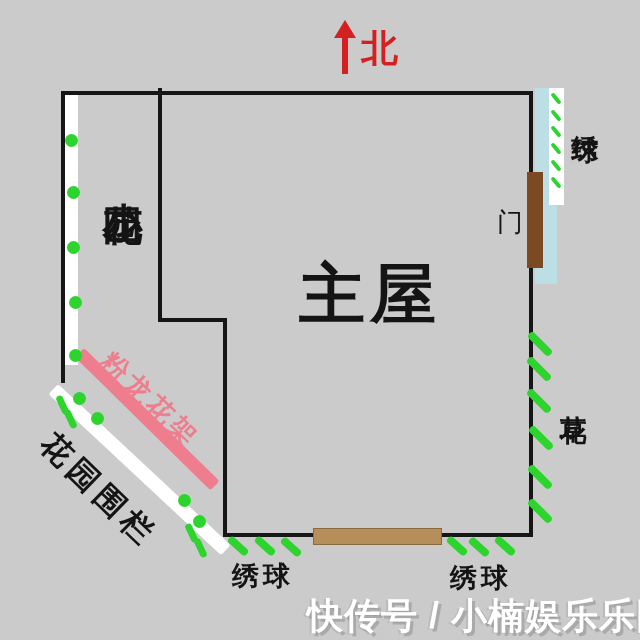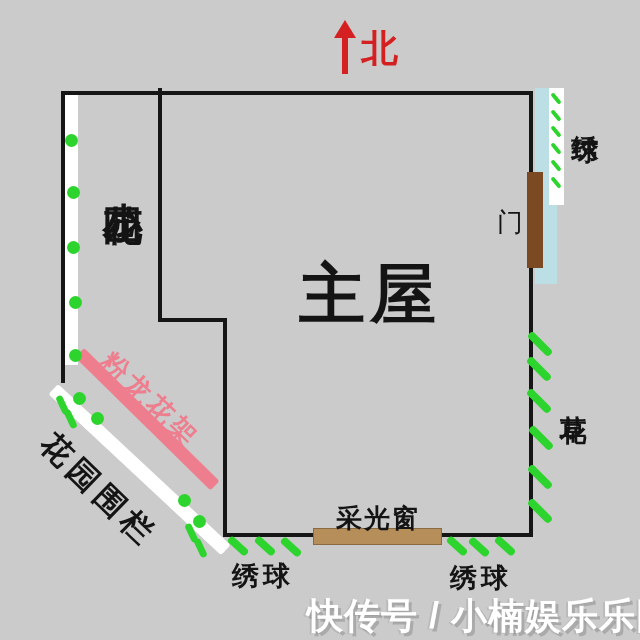--- a/index.html
+++ b/index.html
@@ -68,21 +68,20 @@
   <div class="blue-strip"></div>
   <div class="tr-white-strip"></div>
   <div class="door-rect"></div>
   <div class="window-rect"></div>
 
   <div class="main-house-label">主屋</div>
   <div class="small-garden-label vtext">小花园</div>
   <div class="hydrangea-top vtext">绣球</div>
   <div class="grass-flower vtext">草花</div>
   <div class="door-label">门</div>
-  <div class="window-label">采光窗</div>
   <div class="hydrangea-bl">绣球</div>
   <div class="hydrangea-br">绣球</div>
   <div class="fence-label">花园围栏</div>
   <div class="trellis-label">粉龙花架</div>
 
   <div id="plants">
       <div class="dot" style="left: 64.5px; top: 133.5px;"></div>
       <div class="dot" style="left: 66.5px; top: 185.5px;"></div>
       <div class="dot" style="left: 66.5px; top: 240.5px;"></div>
       <div class="dot" style="left: 68.5px; top: 295.5px;"></div>

